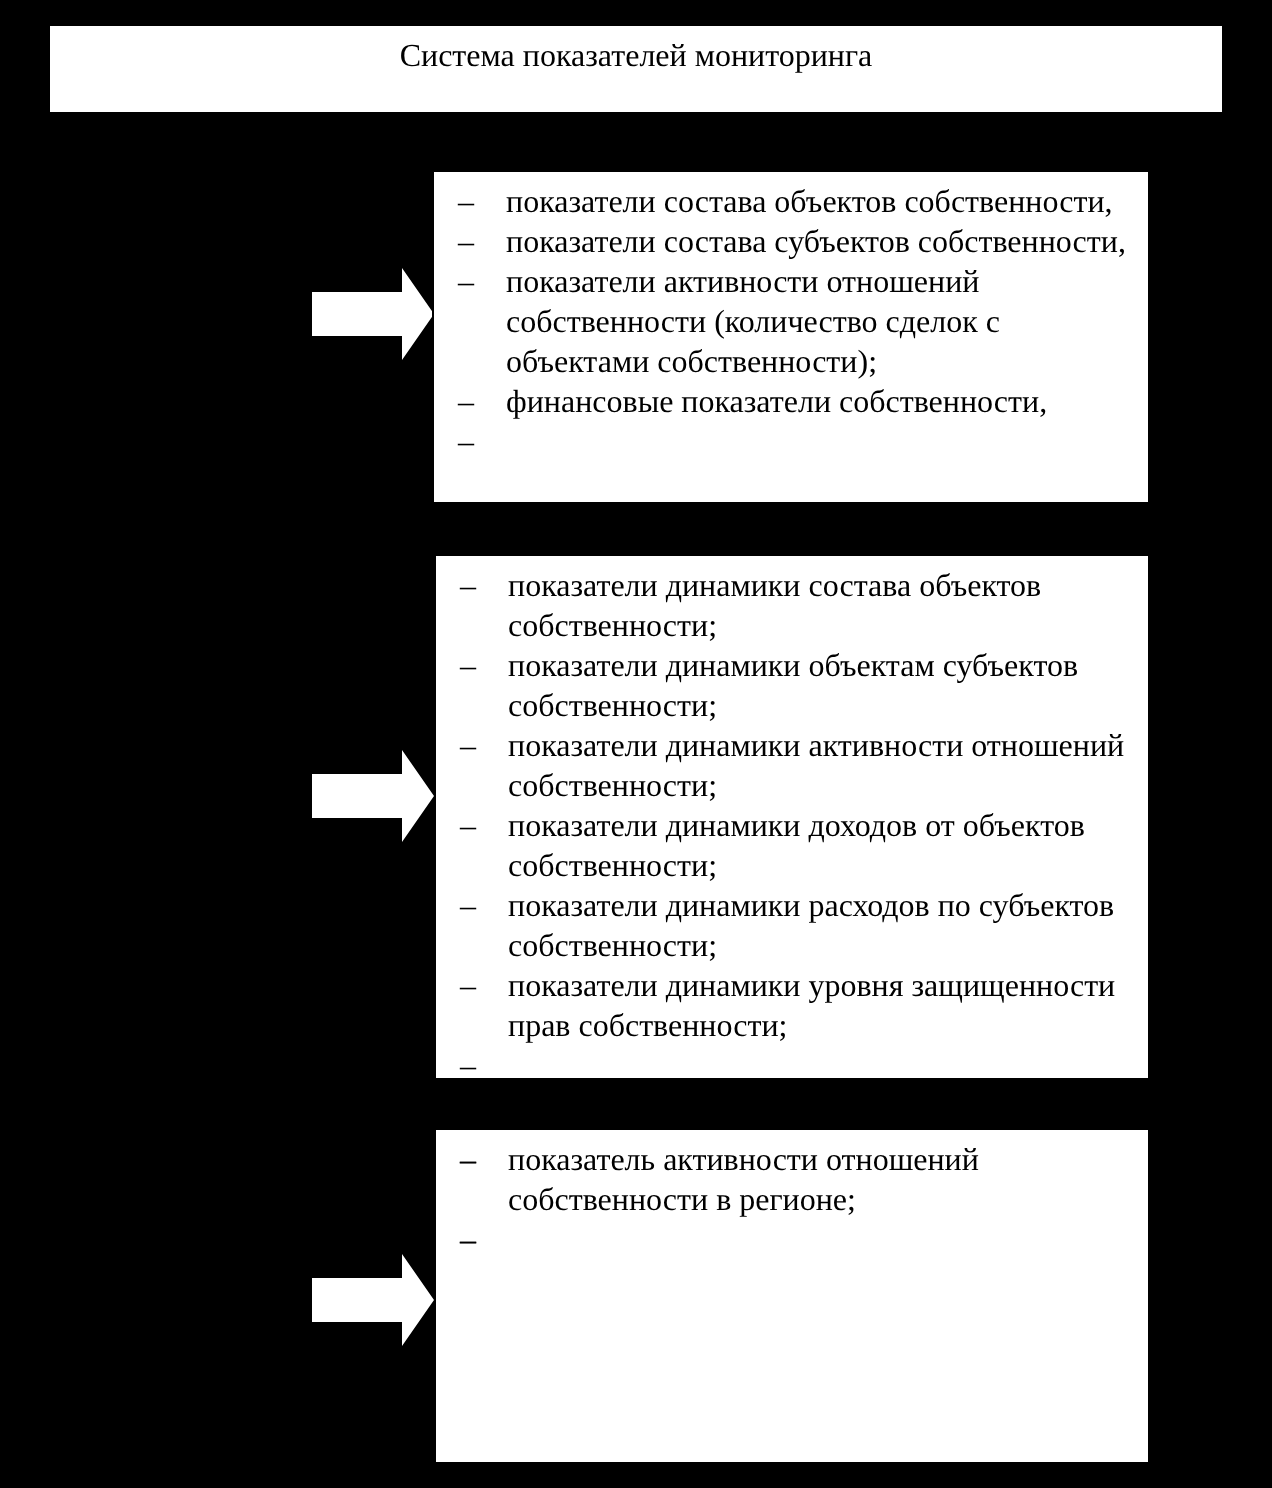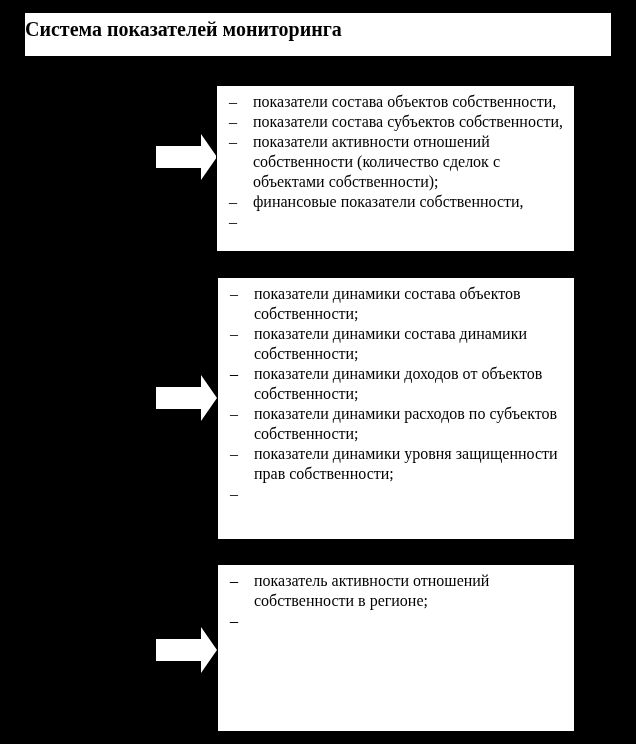--- a/index.html
+++ b/index.html
@@ -12,23 +12,24 @@
     color: var(--text, #000000);
     overflow: hidden;
   }
   .title-box {
     position: absolute;
     left: 24px; top: 12px;
     width: 588px; height: 45px;
     background: var(--boxfill, #ffffff);
     border: 1px solid var(--boxborder, #000000);
     box-sizing: border-box;
+    text-align: center;
     padding-top: 5px;
-    font-weight: bold;
-    font-size: 20px;
+    font-weight: normal;
+    font-size: 16px;
     line-height: 22px;
   }
   .box {
     position: absolute;
     background: var(--boxfill, #ffffff);
     border: 1px solid var(--boxborder, #000000);
     box-sizing: border-box;
     font-size: 16px;
     line-height: 20px;
     padding: 6px 10px 0 0;
@@ -75,22 +76,22 @@
   <div class="box box1">
       <div class="item"><span class="bullet">–</span><span class="item-text">показатели состава объектов собственности,</span></div>
       <div class="item"><span class="bullet">–</span><span class="item-text">показатели состава субъектов собственности,</span></div>
       <div class="item"><span class="bullet">–</span><span class="item-text">показатели активности отношений собственности (количество сделок с объектами собственности);</span></div>
       <div class="item"><span class="bullet">–</span><span class="item-text">финансовые показатели собственности,</span></div>
       <div class="item"><span class="bullet">–</span></div>
     </div>
 
   <div class="box box2">
       <div class="item"><span class="bullet">–</span><span class="item-text">показатели динамики состава объектов собственности;</span></div>
-      <div class="item"><span class="bullet">–</span><span class="item-text">показатели динамики состава динамики собственности;</span></div>
-      <div class="item"><span class="bullet">–</span></div>
+      <div class="item"><span class="bullet">–</span><span class="item-text">показатели динамики объектам субъектов собственности;</span></div>
+      <div class="item"><span class="bullet">–</span><span class="item-text">показатели динамики активности отношений собственности;</span></div>
       <div class="item"><span class="bullet">–</span><span class="item-text">показатели динамики доходов от объектов собственности;</span></div>
       <div class="item"><span class="bullet">–</span><span class="item-text">показатели динамики расходов по субъектов собственности;</span></div>
       <div class="item"><span class="bullet">–</span><span class="item-text">показатели динамики уровня защищенности прав собственности;</span></div>
       <div class="item"><span class="bullet">–</span></div>
     </div>
 
   <div class="box box3">
       <div class="item"><span class="bullet">–</span></div>
       <div class="item"><span class="bullet">–</span><span class="item-text">показатель активности отношений собственности в регионе;</span></div>
       <div class="item"><span class="bullet">–</span></div>

